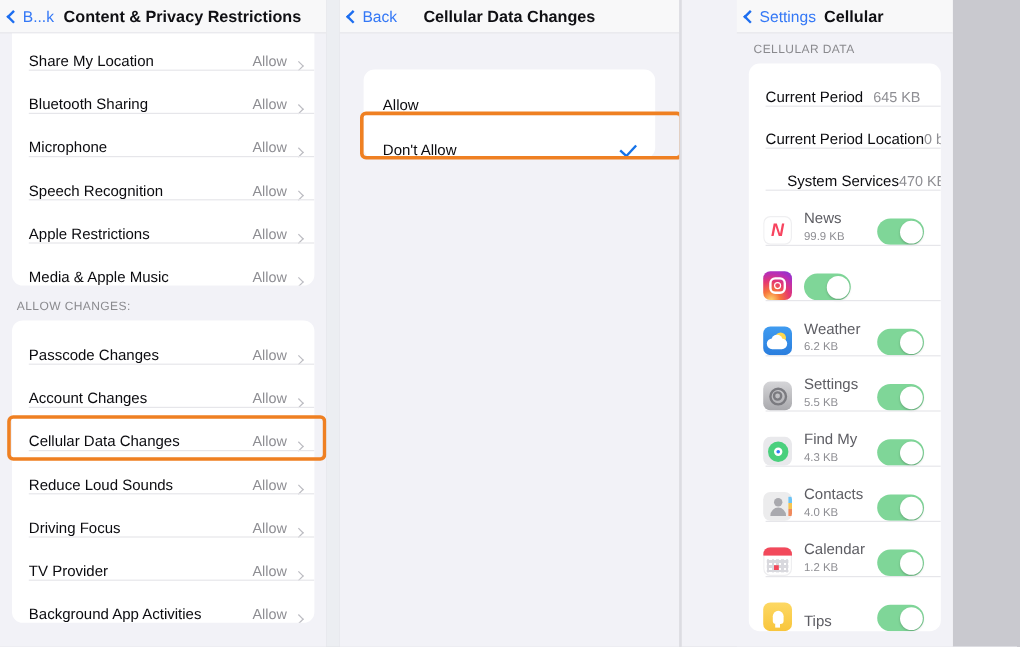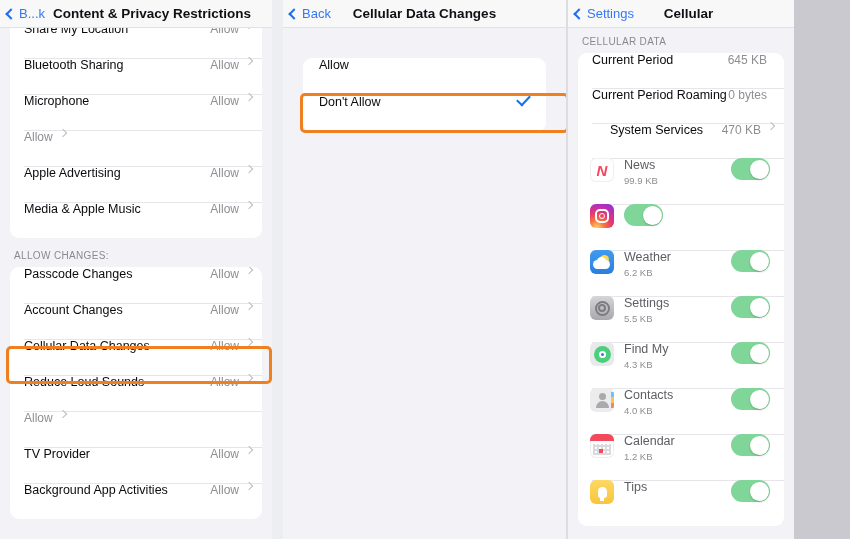--- a/index.html
+++ b/index.html
@@ -9,21 +9,21 @@
     background: #ffffff;
     overflow: hidden;
   }
   .screen { position: relative; width: 850px; height: 539px; display: flex; background:#c9c9cf; }
 
   .panel { position: relative; height: 539px; overflow: hidden; background: #f2f2f7; }
   .panel-left   { width: 272px; }
   .gap-a        { width: 11px; background:#eceef2; }
   .panel-mid    { width: 283px; }
   .gap-b        { width: 2px; background:#dcdce2; }
-  .panel-right  { width: 226px; }
+  .panel-right  { width: 226px; padding-left: 46px; }
 
   
   .navbar {
     height: 28px; background: #f8f8f9;
     display: flex; align-items: center;
     position: relative; flex: 0 0 auto;
     border-bottom: 1px solid #e2e2e6;
   }
   .nav-back {
     display: flex; align-items: center; gap: 3px;
@@ -50,21 +50,21 @@
     font-size: 10px; color: #8a8a8e; letter-spacing: .35px;
     padding: 12px 0 6px 14px; text-transform: uppercase;
   }
 
   .card {
     background: #ffffff; margin: 0 10px; border-radius: 9px; overflow: hidden;
   }
   .card.flush-top { border-top-left-radius: 0; border-top-right-radius: 0; }
 
   .row {
-    display: flex; align-items: flex-start;
+    display: flex; align-items: flex-end;
     height: 36px; padding: 0 10px 0 14px;
     position: relative; cursor: pointer;
   }
   .row + .row::before {
     content: ""; position: absolute; left: 14px; right: 0; top: 0;
     height: 1px; background: #e6e6ea;
   }
   .row-label { font-size: 12.5px; color: #0b0b0f; flex: 1; white-space: nowrap; }
   .row-value { font-size: 12px; color: #8e8e93; margin-right: 7px; white-space: nowrap; }
   .chev-right {
@@ -167,25 +167,26 @@
           <span class="row-label">Bluetooth Sharing</span>
           <span class="row-value">Allow</span>
           <span class="chev-right"></span>
         </div>
         <div class="row">
           <span class="row-label">Microphone</span>
           <span class="row-value">Allow</span>
           <span class="chev-right"></span>
         </div>
         <div class="row">
-          <span class="row-value">Allow</span>
-          <span class="chev-right"></span>
-        </div>
-        <div class="row">
-          <span class="row-label">Apple Advertising</span>
+          <span class="row-label">Speech Recognition</span>
+          <span class="row-value">Allow</span>
+          <span class="chev-right"></span>
+        </div>
+        <div class="row">
+          <span class="row-label">Apple Restrictions</span>
           <span class="row-value">Allow</span>
           <span class="chev-right"></span>
         </div>
         <div class="row">
           <span class="row-label">Media &amp; Apple Music</span>
           <span class="row-value">Allow</span>
           <span class="chev-right"></span>
         </div>
       </div>
 
@@ -206,20 +207,21 @@
           <span class="row-label">Cellular Data Changes</span>
           <span class="row-value">Allow</span>
           <span class="chev-right"></span>
         </div>
         <div class="row">
           <span class="row-label">Reduce Loud Sounds</span>
           <span class="row-value">Allow</span>
           <span class="chev-right"></span>
         </div>
         <div class="row">
+          <span class="row-label">Driving Focus</span>
           <span class="row-value">Allow</span>
           <span class="chev-right"></span>
         </div>
         <div class="row">
           <span class="row-label">TV Provider</span>
           <span class="row-value">Allow</span>
           <span class="chev-right"></span>
         </div>
         <div class="row">
           <span class="row-label">Background App Activities</span>
@@ -271,21 +273,21 @@
 
     <div class="body">
       <div class="group-header" style="padding-top:8px;">CELLULAR DATA</div>
 
       <div class="card">
         <div class="row r-row">
           <span class="row-label">Current Period</span>
           <span class="row-value">645 KB</span>
         </div>
         <div class="row r-row">
-          <span class="row-label">Current Period Roaming</span>
+          <span class="row-label">Current Period Location</span>
           <span class="row-value">0 bytes</span>
         </div>
         <div class="row r-row indent">
           <span class="row-label">System Services</span>
           <span class="row-value">470 KB</span>
           <span class="chev-right"></span>
         </div>
 
         <div class="row app-row">
           <span class="app-icon ic-news">

